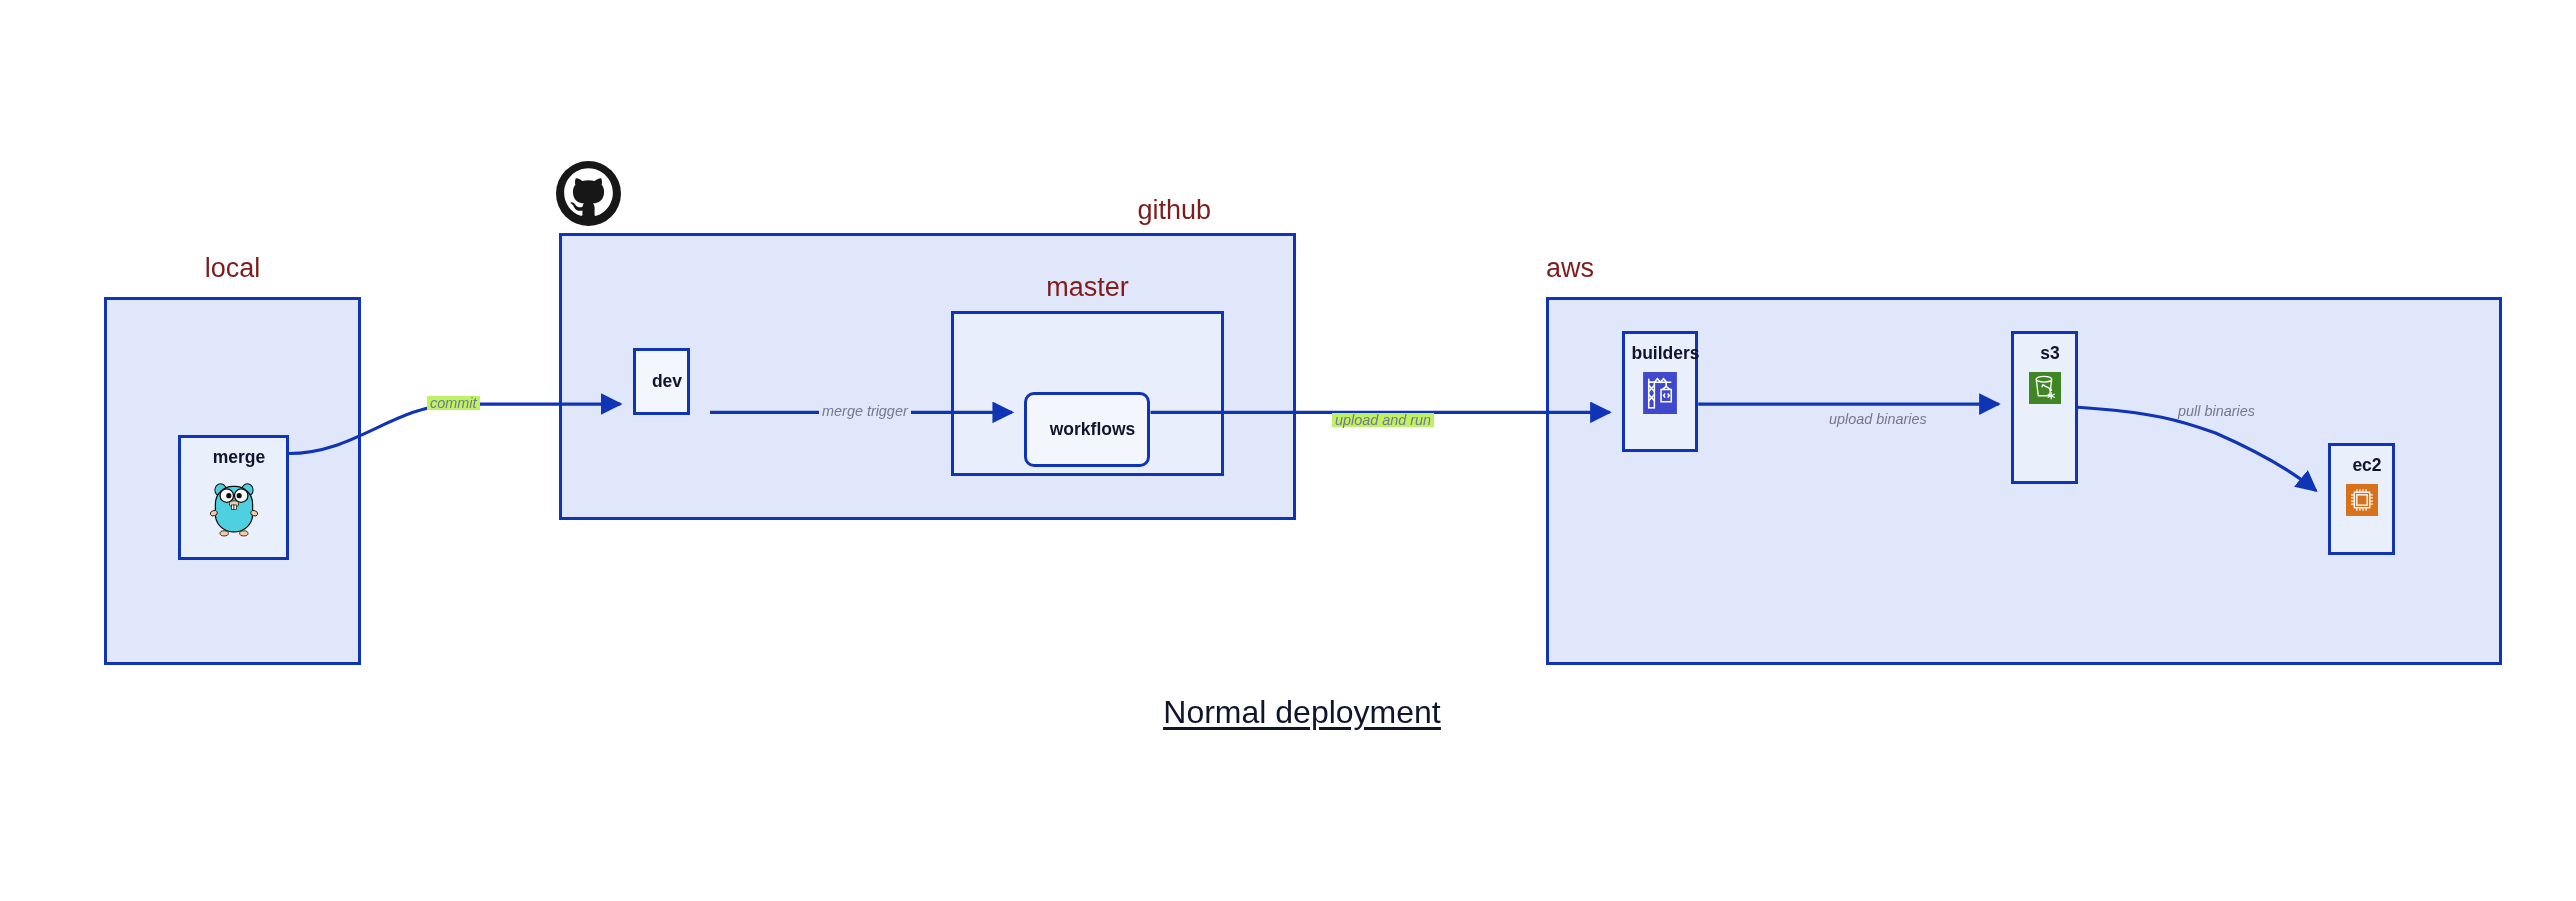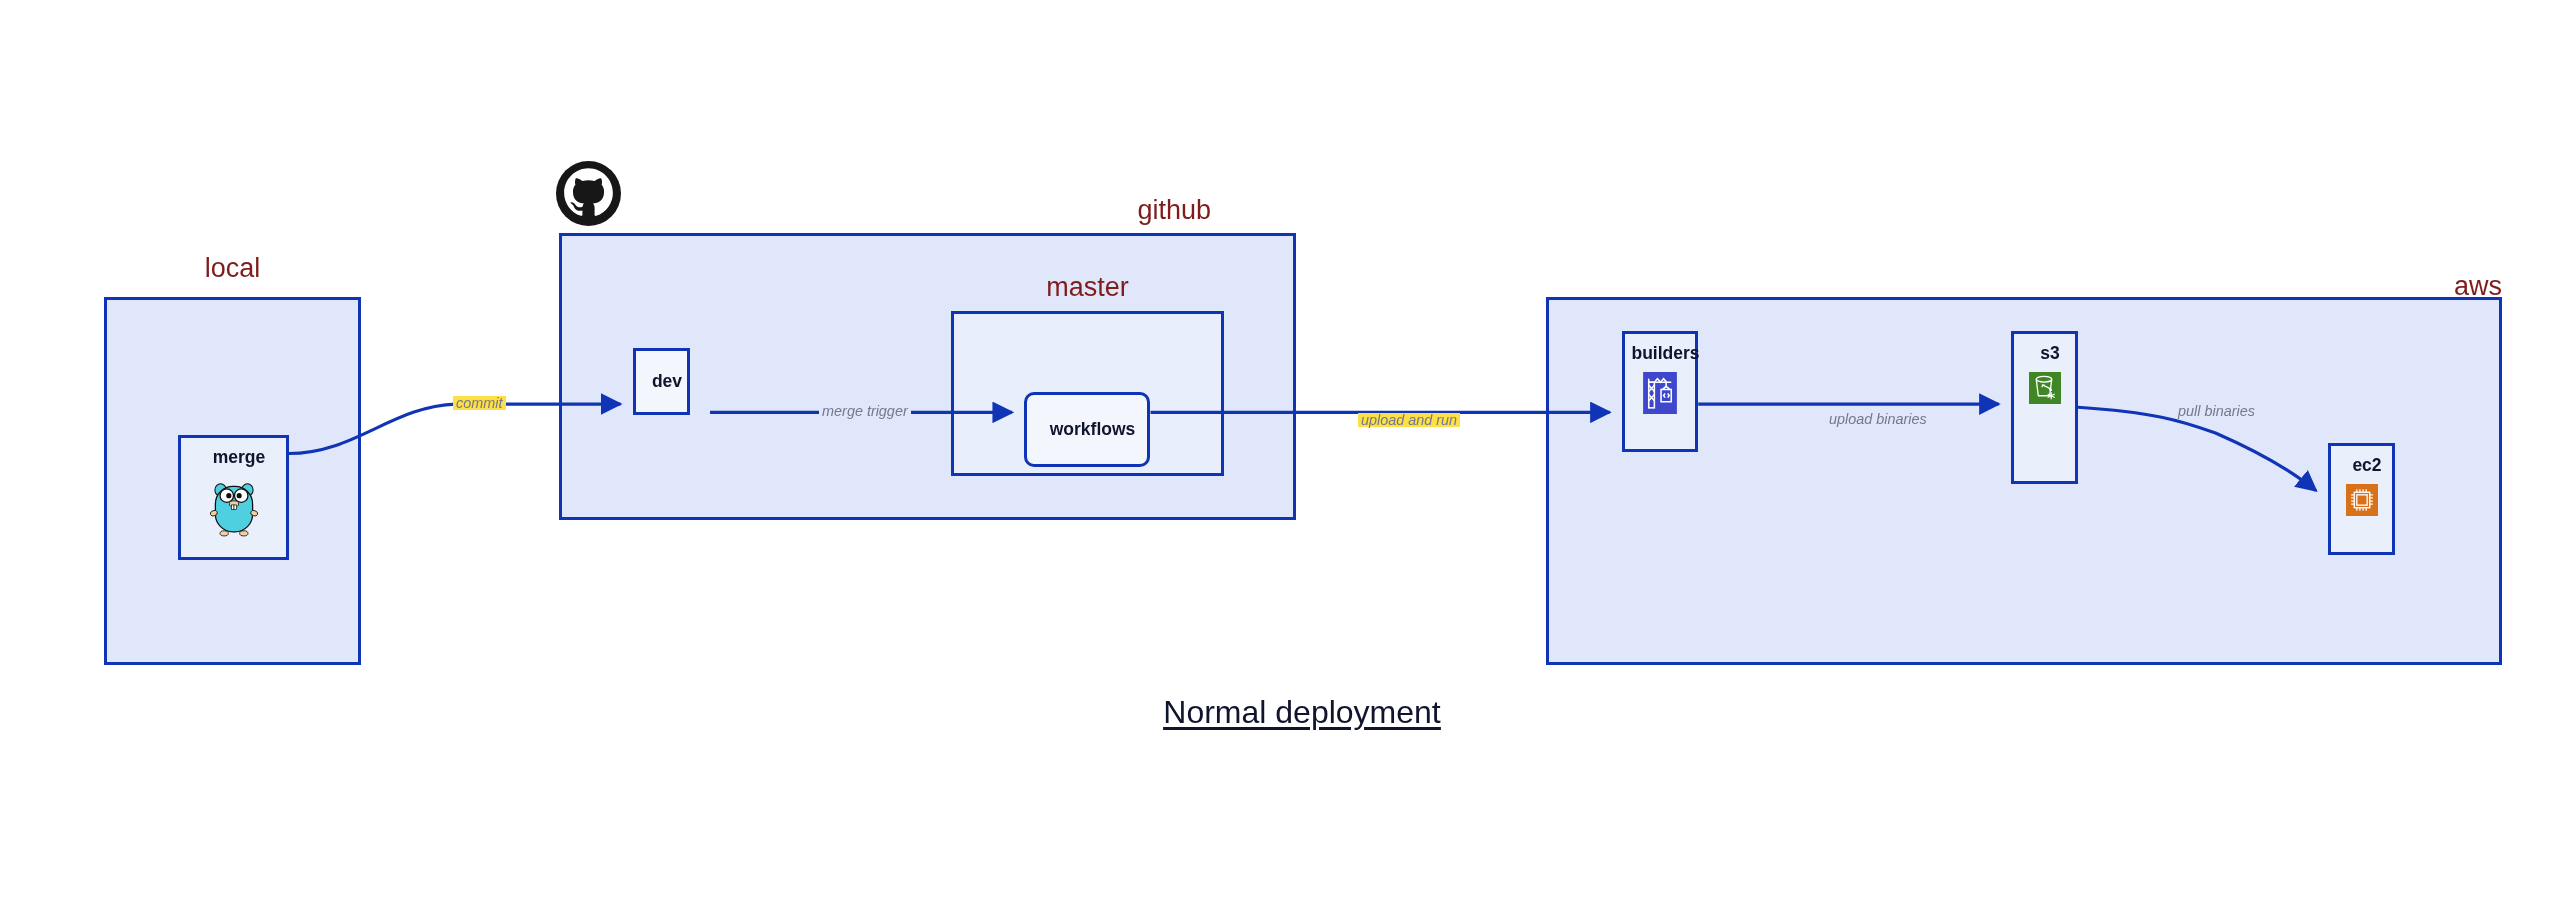--- a/index.html
+++ b/index.html
@@ -70,21 +70,21 @@
   
   .edge-label {
     position: absolute;
     font-size: 14.4px;
     font-style: italic;
     color: #74788c;
     background: transparent;
     white-space: nowrap;
     line-height: 1;
   }
-  .edge-label.onwhite { background: #fde047; padding: 0 3.1px; margin-left: 26px; }
+  .edge-label.onwhite { background: #bef264; padding: 0 3.1px; }
   .edge-label.ongroup { background: #e1e7fa; padding: 0 3.1px; }
   
   #diagram-title {
     position: absolute;
     color: #10152e;
     font-size: 32px;
     font-weight: 400;
     text-decoration: underline;
     text-underline-offset: 4.1px;
     white-space: nowrap;
@@ -152,21 +152,21 @@
     <span class="node-label">dev</span>
   </div>
 
   <div class="group-label" style="left:951px; top:274px; width:273px; text-align:center;">master</div>
   <div class="group-nested" style="left:951px; top:311px; width:273px; height:165px;"></div>
 
   <div class="node plain" style="left:1024px; top:392px; width:126px; height:75px;border-radius:10px;">
     <span class="node-label">workflows</span>
   </div>
 
-  <div class="group-label" style="left:1546px; top:273px; width:956px; text-align:right;">aws</div>
+  <div class="group-label" style="left:1546px; top:255px; width:956px; text-align:left;">aws</div>
   <div class="group" style="left:1546px; top:297px; width:956px; height:368px;"></div>
 
   <div class="node" style="left:1622px; top:331px; width:76px; height:121px;">
     <span class="node-label top">builders</span>
     <span class="node-icon">
       <svg width="34" height="42" viewBox="0 0 66 82" xmlns="http://www.w3.org/2000/svg">
         <rect x="0" y="0" width="66" height="82" fill="#3f48cc"></rect>
         <g fill="none" stroke="#ffffff" stroke-width="3">
 
           <rect x="11" y="20" width="11" height="50"></rect>

